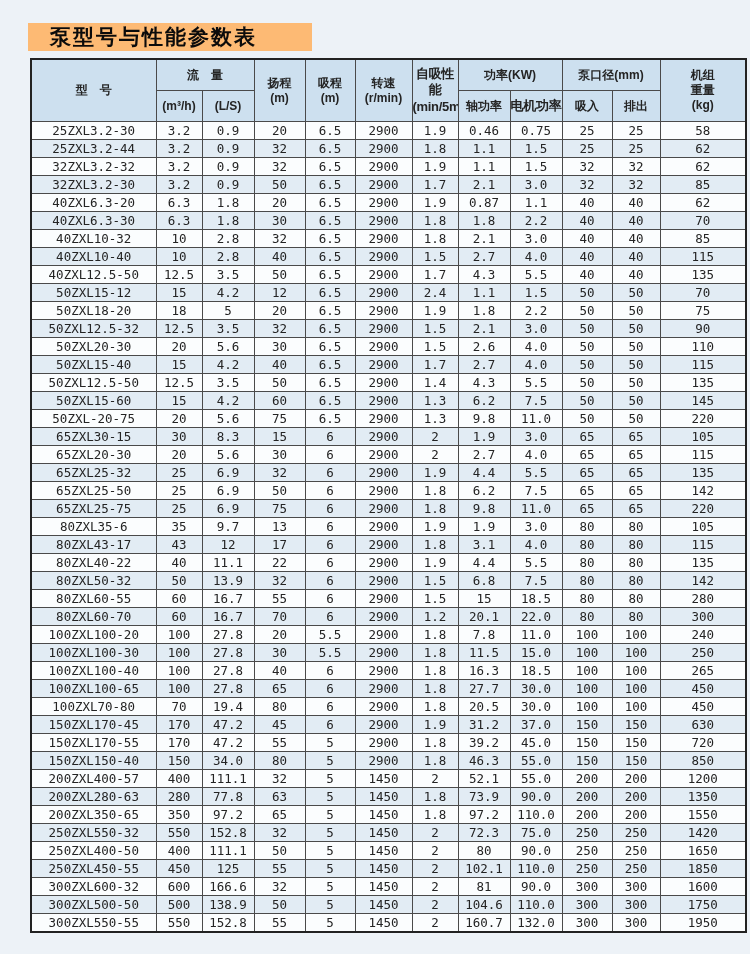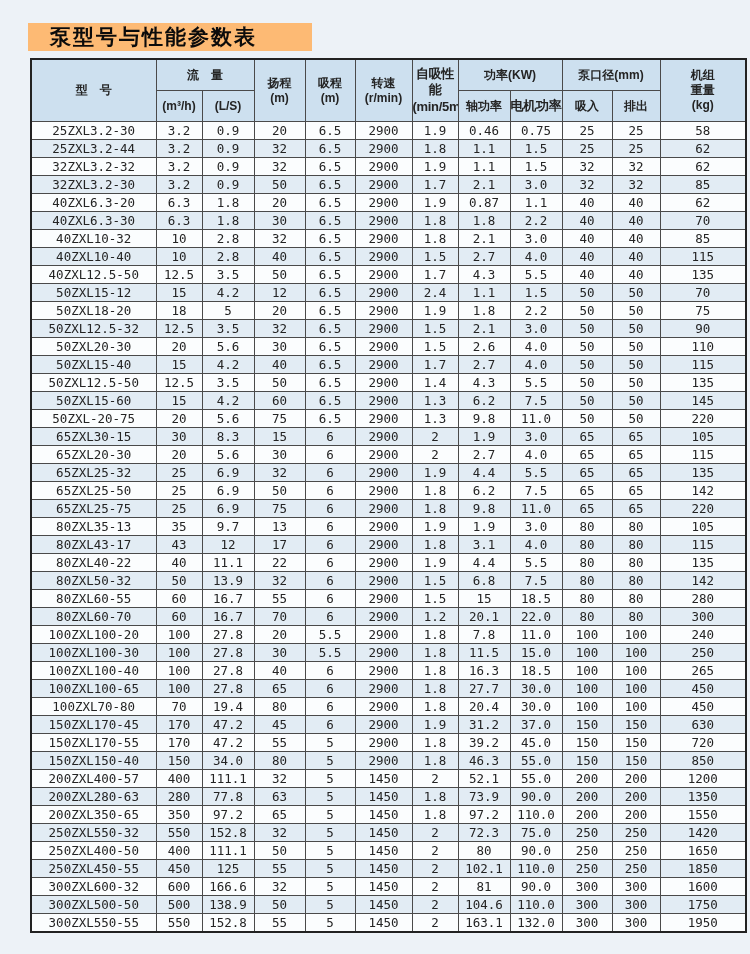--- a/index.html
+++ b/index.html
@@ -403,21 +403,21 @@
           <td>6</td>
           <td>2900</td>
           <td>1.8</td>
           <td>9.8</td>
           <td>11.0</td>
           <td>65</td>
           <td>65</td>
           <td>220</td>
         </tr>
         <tr>
-          <td>80ZXL35-13</td>
+          <td>80ZXL35-6</td>
           <td>35</td>
           <td>9.7</td>
           <td>13</td>
           <td>6</td>
           <td>2900</td>
           <td>1.9</td>
           <td>1.9</td>
           <td>3.0</td>
           <td>80</td>
           <td>80</td>
@@ -550,21 +550,21 @@
           <td>450</td>
         </tr>
         <tr>
           <td>100ZXL70-80</td>
           <td>70</td>
           <td>19.4</td>
           <td>80</td>
           <td>6</td>
           <td>2900</td>
           <td>1.8</td>
-          <td>20.4</td>
+          <td>20.5</td>
           <td>30.0</td>
           <td>100</td>
           <td>100</td>
           <td>450</td>
         </tr>
         <tr>
           <td>150ZXL170-45</td>
           <td>170</td>
           <td>47.2</td>
           <td>45</td>
@@ -718,21 +718,21 @@
           <td>1750</td>
         </tr>
         <tr>
           <td>300ZXL550-55</td>
           <td>550</td>
           <td>152.8</td>
           <td>55</td>
           <td>5</td>
           <td>1450</td>
           <td>2</td>
-          <td>163.1</td>
+          <td>160.7</td>
           <td>132.0</td>
           <td>300</td>
           <td>300</td>
           <td>1950</td>
         </tr>
       </tbody>
   </table>
 
 </div>
 

